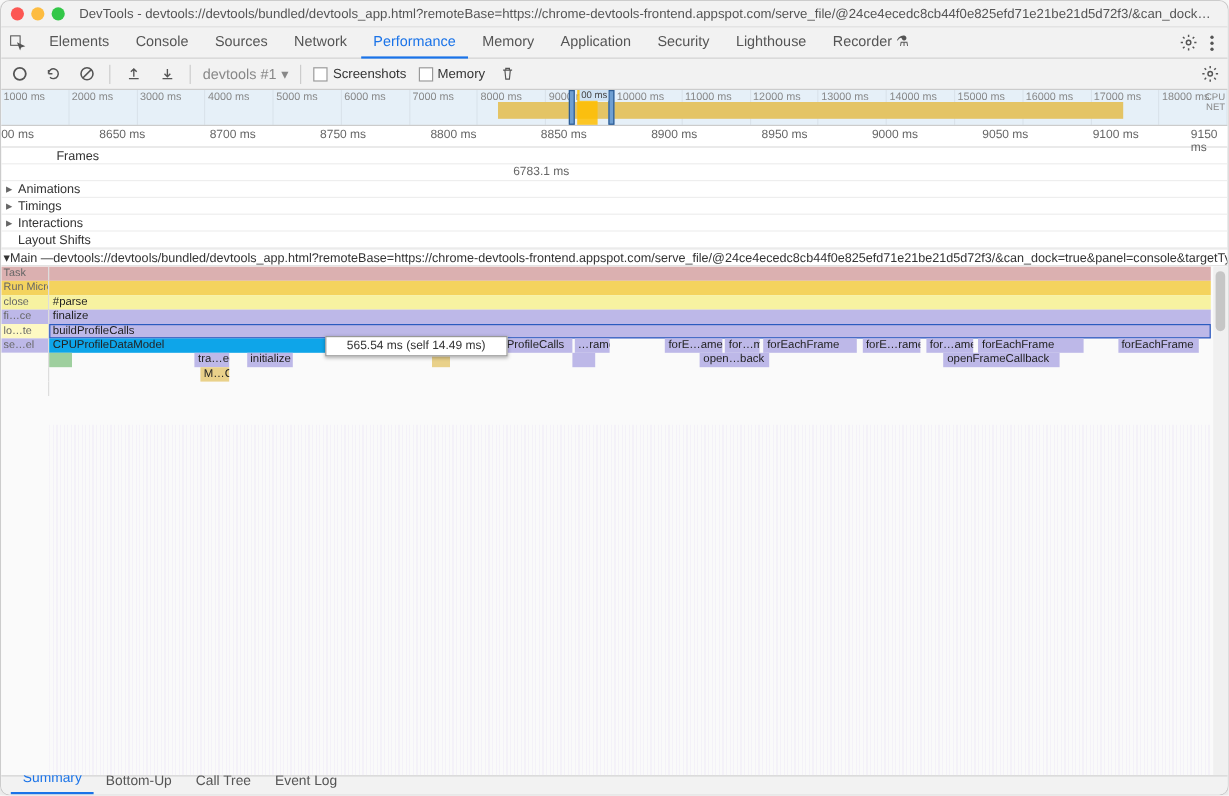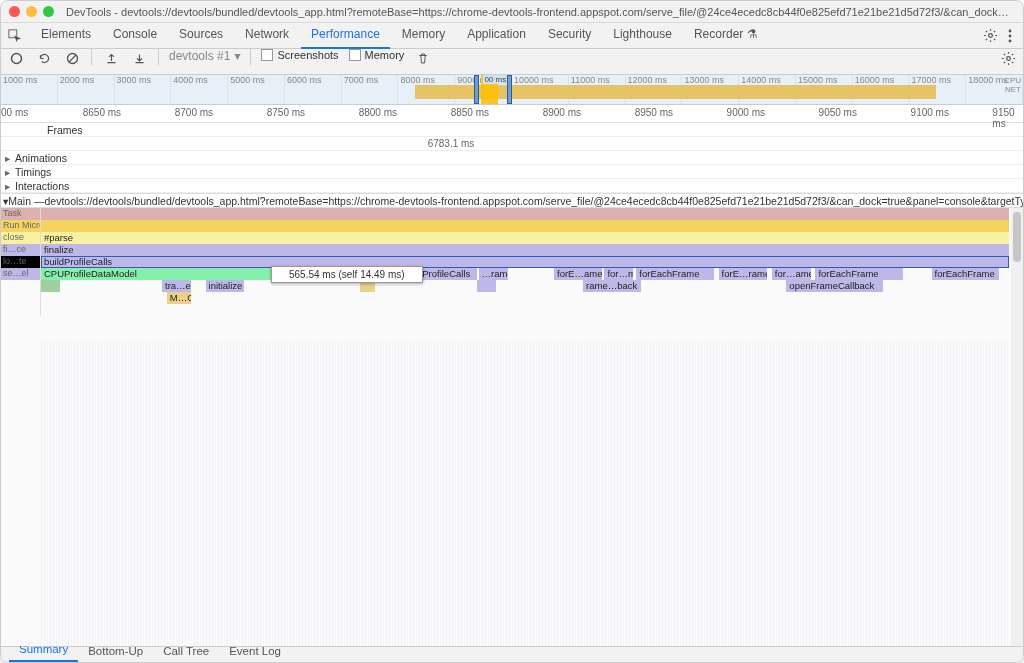--- a/index.html
+++ b/index.html
@@ -8,21 +8,21 @@
   .titlebar { background:#f2f2f2; height:22px; display:flex; align-items:center; padding:0 8px; gap:6px; border-bottom:1px solid #d9d9d9; }
   .dot { width:11px; height:11px; border-radius:50%; }
   .dot.red{background:#fc5753;} .dot.yellow{background:#fdbc40;} .dot.green{background:#33c748;}
   .title-text { margin-left:6px; font-size:11px; color:#555; white-space:nowrap; overflow:hidden; text-overflow:ellipsis; flex:1; }
   .tabbar { background:#f2f2f2; height:26px; display:flex; align-items:center; border-bottom:1px solid #ccc; padding:0 4px; gap:2px; }
   .tab-icon { width:16px; height:16px; margin:0 6px 0 2px; display:flex; align-items:center; justify-content:center; }
   .tab-item { padding:5px 10px 6px; font-size:12px; color:#555; cursor:default; border-bottom:2px solid transparent; }
   .tab-item.active { color:#1a73e8; border-bottom:2px solid #1a73e8; }
   .tabbar .spacer { flex:1; }
   .iconbtn { width:18px; height:18px; display:flex; align-items:center; justify-content:center; color:#555; }
-  .toolbar { background:#f2f2f2; height:26px; display:flex; align-items:flex-start; border-bottom:1px solid #ccc; padding:0 6px; gap:10px; }
+  .toolbar { background:#f2f2f2; height:26px; display:flex; align-items:center; border-bottom:1px solid #ccc; padding:0 6px; gap:10px; }
   .toolbar .divider { width:1px; height:16px; background:#ccc; }
   .select { display:flex; align-items:center; gap:4px; color:#888; font-size:12px; }
   .chk { display:flex; align-items:center; gap:4px; font-size:11px; color:#333; }
   .chk-box { width:12px; height:12px; border:1px solid #999; background:#fff; }
   .overview { position:relative; height:30px; background:#e6f0f8; border-bottom:1px solid #ccc; }
   .overview .ticks { position:absolute; inset:0; display:flex; }
   .overview .tick { flex:1; border-right:1px solid rgba(0,0,0,.05); font-size:9px; color:#888; padding-left:2px; }
   .overview .activity { position:absolute; left:40.5%; right:8.5%; top:10px; height:14px; background:#e4c465; }
   .overview .highlight { position:absolute; top:0; bottom:0; background:rgba(255,190,0,.85); }
   .overview .handle { position:absolute; top:0; bottom:0; width:5px; background:#6e9fd2; border:1px solid #2e5d94;}
@@ -36,21 +36,21 @@
   .mainhdr { height:14px; background:#fff; border-bottom:1px solid #ddd; font-size:10.5px; display:flex; align-items:center; padding-left:2px; white-space:nowrap; overflow:hidden; }
   .flame { position:relative; background:#fafafa; flex:1; overflow:hidden; }
   .flame .sidecol { position:absolute; left:0; top:0; bottom:0; width:40px; }
   .flame .sidecol .sc { height:12px; font-size:9px; color:#666; padding:0 2px; overflow:hidden; white-space:nowrap; border-right:1px solid #ddd;}
   .frow { position:absolute; left:40px; right:14px; height:12px; }
   .fbox { position:absolute; top:0; height:12px; font-size:9.5px; line-height:12px; padding:0 3px; overflow:hidden; white-space:nowrap; color:#222;}
   .c-task   { background:#dbb0b0; }
   .c-micro  { background:#f4d35e; }
   .c-parse  { background:#f7f2a1; }
   .c-script { background:#bdb8e8; }
-  .c-script2{ background:#86efac; }
+  .c-script2{ background:#0ea5e9; }
   .c-sel    { background:#bdb8e8; outline:1.5px solid #2b5bbf; outline-offset:-1px;}
   .c-small  { background:#e9d18a; }
   .c-green  { background:#9ecf9e; }
   .stripes { position:absolute; top:132px; left:40px; right:14px; bottom:0;
     background:repeating-linear-gradient(90deg,#f0ecf7 0,#f0ecf7 1px,transparent 1px,transparent 3px);
     opacity:.6;}
   .tooltip { position:absolute; background:#fff; border:1px solid #999; padding:2px 17px; font-size:10px; white-space:nowrap; box-shadow:0 1px 3px rgba(0,0,0,.3); z-index:5;}
   .scrollbar { position:absolute; right:0; top:0; bottom:0; width:12px; background:#f0f0f0; }
   .scrollbar .thumb { position:absolute; left:2px; right:2px; top:4px; height:50px; background:#c6c6c6; border-radius:4px;}
   .bottomtabs { height:16px; border-top:1px solid #ccc; background:#f2f2f2; display:flex; align-items:flex-end; padding:0 8px; }
@@ -222,35 +222,39 @@
         <span>Animations</span>
       </div>
     <div class="trackrow">
         <span class="arrow">▸</span>
         <span>Timings</span>
       </div>
     <div class="trackrow">
         <span class="arrow">▸</span>
         <span>Interactions</span>
       </div>
+    <div class="trackrow">
+        <span class="arrow"></span>
+        <span>Layout Shifts</span>
+      </div>
   </div>
 
   <div class="mainhdr">
     <span class="arrow" style="width:12px;">▾</span>
     <span>Main — </span>
       <span style="color:#333;">devtools://devtools/bundled/devtools_app.html?remoteBase=https://chrome-devtools-frontend.appspot.com/serve_file/@24ce4ecedc8cb44f0e825efd71e21be21d5d72f3/&amp;can_dock=true&amp;panel=console&amp;targetType=tab&amp;debugFrontend=true</span>
   </div>
 
   <div class="flame">
     <div class="sidecol" id="sidecol">
         <div class="sc" style="background: rgb(219, 176, 176);">Task</div>
         <div class="sc" style="background: rgb(244, 211, 94);">Run Microtasks</div>
         <div class="sc" style="background: rgb(247, 242, 161);">close</div>
         <div class="sc" style="background: rgb(189, 184, 232);">fi…ce</div>
-        <div class="sc" style="background: #000000;">lo…te</div>
+        <div class="sc" style="background: #fef9c3;">lo…te</div>
         <div class="sc" style="background: rgb(189, 184, 232);">se…el</div>
         <div class="sc" style="background: rgb(250, 250, 250);"></div>
         <div class="sc" style="background: rgb(250, 250, 250);"></div>
         <div class="sc" style="background: rgb(250, 250, 250);"></div>
       </div>
     <div class="stripes"></div>
     <div id="flamerows">
         <div class="frow" style="top: 0px;">
           <div class="fbox c-task" style="left: 0%; width: 100%;"></div>
         </div>
@@ -277,21 +281,21 @@
           <div class="fbox c-script" style="left: 75.5%; width: 4%;">for…ame</div>
           <div class="fbox c-script" style="left: 80%; width: 9%;">forEachFrame</div>
           <div class="fbox c-script" style="left: 92%; width: 7%;">forEachFrame</div>
         </div>
         <div class="frow" style="top: 72px;">
           <div class="fbox c-green" style="left: 0%; width: 2%;"></div>
           <div class="fbox c-script" style="left: 12.5%; width: 3%;">tra…ee</div>
           <div class="fbox c-script" style="left: 17%; width: 4%;">initialize</div>
           <div class="fbox c-small" style="left: 33%; width: 1.5%;"></div>
           <div class="fbox c-script" style="left: 45%; width: 2%;"></div>
-          <div class="fbox c-script" style="left: 56%; width: 6%;">rame…back</div>
+          <div class="fbox c-script" style="left: 56%; width: 6%;">open…back</div>
           <div class="fbox c-script" style="left: 77%; width: 10%;">openFrameCallback</div>
         </div>
         <div class="frow" style="top: 84px;">
           <div class="fbox c-small" style="left: 13%; width: 2.5%;">M…C</div>
         </div>
       </div>
     <div class="tooltip" style="left:270px; top:58px;">565.54 ms (self 14.49 ms)</div>
     <div class="scrollbar">
         <div class="thumb"></div>
       </div>

